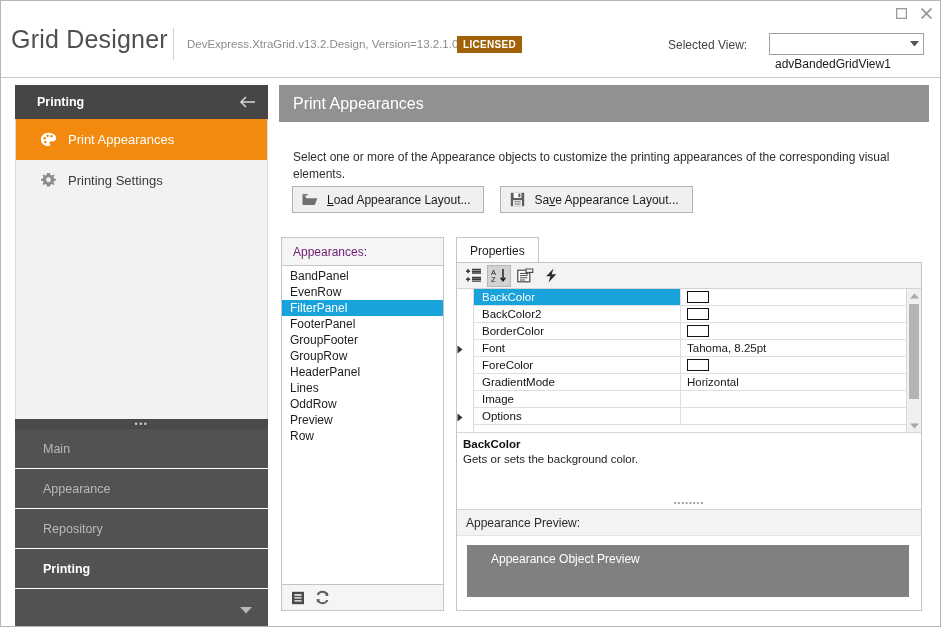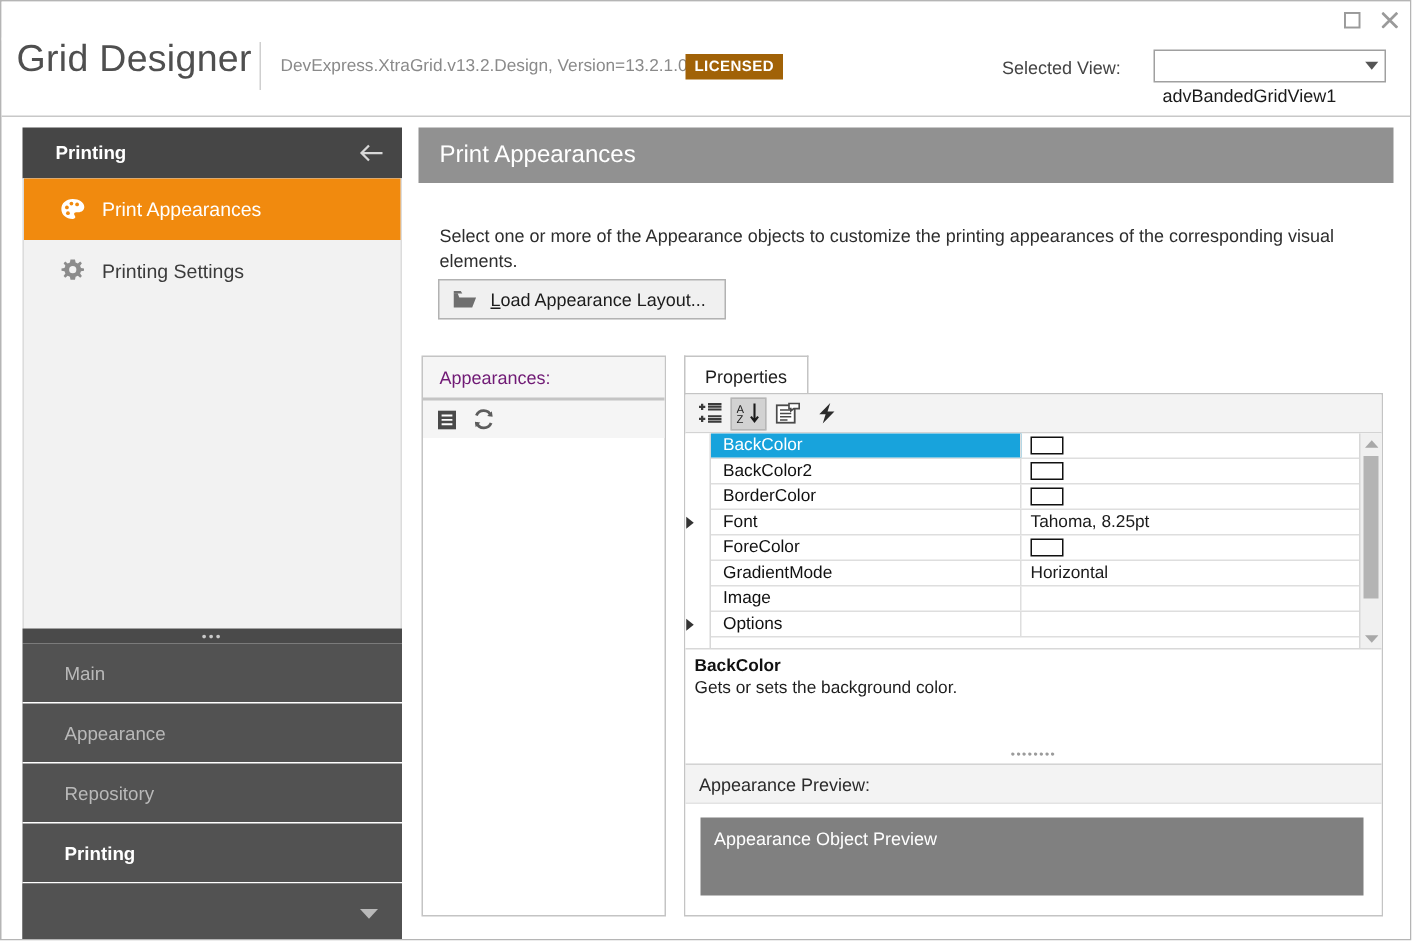--- a/index.html
+++ b/index.html
@@ -247,21 +247,21 @@
 
   #preview-head {
     height: 27px; background: #f3f3f3;
     border-top: 1px solid #d3d3d3; border-bottom: 1px solid #e3e3e3;
     display: flex; align-items: center; padding-left: 9px;
     font-size: 12px; color: #2b2b2b;
   }
   #preview-area { flex: 1; background: #ffffff; padding: 9px 12px 0 10px; }
   #preview-box {
     height: 52px; background: #808080;
-    display: flex; align-items: flex-start; padding: 7px 0 0 9px;
+    display: flex; align-items: flex-start; padding: 7px 0 0 24px;
   }
   #preview-box-label { color: #ffffff; font-size: 12px; }
 </style>
 </head>
 <body>
 
 <div id="app">
 
   <div id="titlebar">
     <div class="winbtns">
@@ -369,24 +369,49 @@
       <div class="ui-btn">
         <span class="bico">
           <svg width="16" height="14" viewBox="0 0 16 14">
             <path d="M0.5 2.5 L0.5 12 L12.8 12 L15.4 5.3 L4.2 5.3 L3.1 2.5 Z" fill="#6f6f6f"></path>
             <path d="M0.5 1 L5.2 1 L6.2 2.6 L0.5 2.6 Z" fill="#6f6f6f"></path>
           </svg>
         </span>
         <span><span class="acc">L</span><span>oad Appearance Layout...</span></span>
       </div>
 
+      <div class="ui-btn">
+        <span class="bico">
+          <svg width="15" height="15" viewBox="0 0 15 15">
+            <rect x="0.8" y="0.8" width="13.4" height="13.4" fill="#5e5e5e"></rect>
+            <rect x="3.6" y="0.8" width="7.8" height="5.2" fill="#ffffff"></rect>
+            <rect x="8.4" y="1.6" width="2" height="3.6" fill="#5e5e5e"></rect>
+            <rect x="3.1" y="8.2" width="8.8" height="6" fill="#ffffff"></rect>
+            <path d="M4.3 9.6 L10.7 9.6 M4.3 11.2 L10.7 11.2 M4.3 12.8 L10.7 12.8" stroke="#5e5e5e" stroke-width="0.7"></path>
+          </svg>
+        </span>
+        <span><span>Sa</span><span class="acc">v</span><span>e Appearance Layout...</span></span>
+      </div>
     </div>
 
     <div id="appearances">
       <div id="appearances-head">Appearances:</div>
+      <div id="appearances-list">
+        <div class="ap-item">BandPanel</div>
+        <div class="ap-item">EvenRow</div>
+        <div class="ap-item sel">FilterPanel</div>
+        <div class="ap-item">FooterPanel</div>
+        <div class="ap-item">GroupFooter</div>
+        <div class="ap-item">GroupRow</div>
+        <div class="ap-item">HeaderPanel</div>
+        <div class="ap-item">Lines</div>
+        <div class="ap-item">OddRow</div>
+        <div class="ap-item">Preview</div>
+        <div class="ap-item">Row</div>
+      </div>
       <div id="appearances-foot">
         <div class="foot-btn">
           <svg width="14" height="14" viewBox="0 0 14 14">
             <rect x="1" y="0.8" width="12" height="12.4" fill="#4a4a4a"></rect>
             <path d="M3.4 4 L10.6 4 M3.4 6.9 L10.6 6.9 M3.4 9.8 L10.6 9.8" stroke="#ffffff" stroke-width="1.3"></path>
           </svg>
         </div>
         <div class="foot-btn">
           <svg width="15" height="15" viewBox="0 0 15 15">
             <path d="M12.3 5.2 A5.2 5.2 0 0 0 2.6 5.0" stroke="#5c5c5c" stroke-width="1.9" fill="none"></path>

